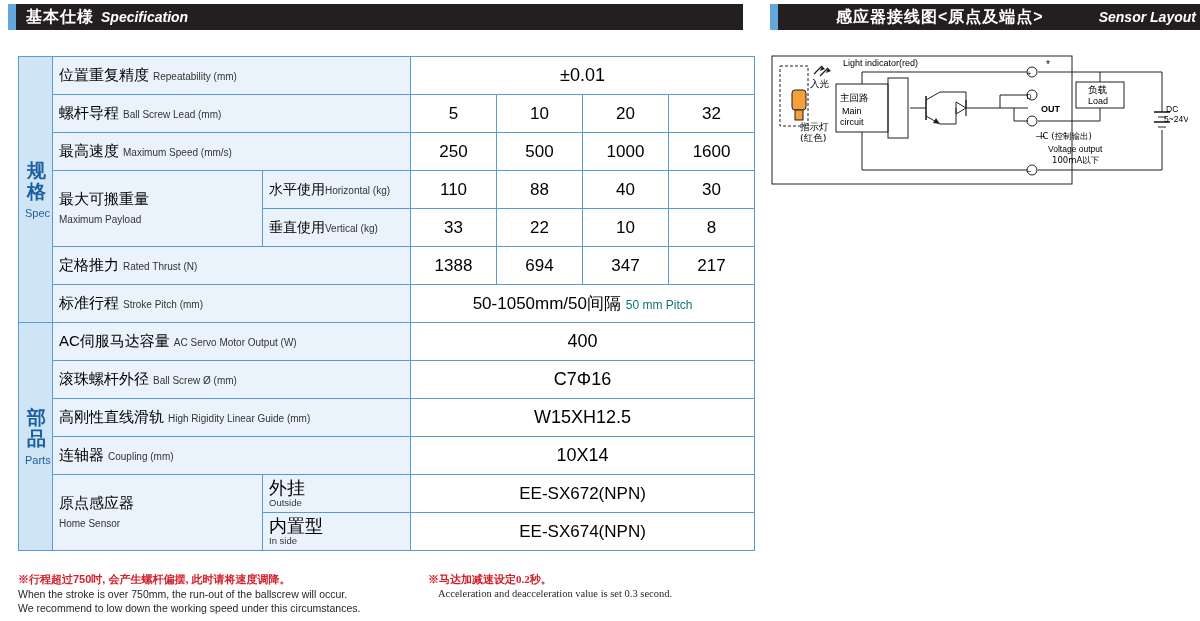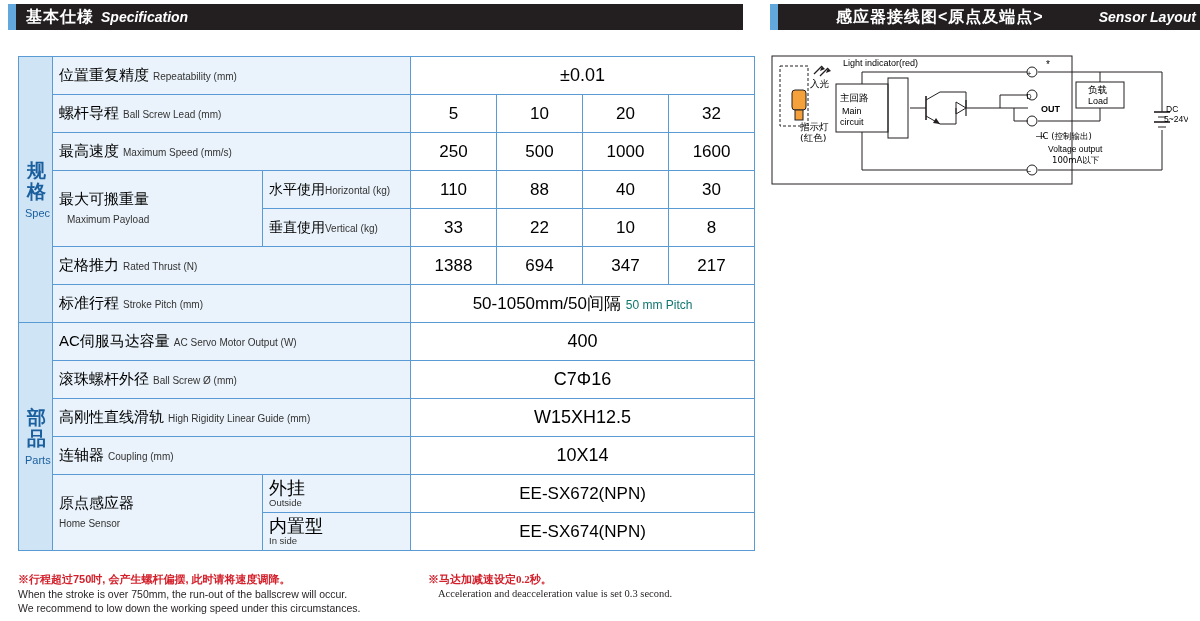--- a/index.html
+++ b/index.html
@@ -131,21 +131,21 @@
         </td>
         <td class="val">250</td>
         <td class="val">500</td>
         <td class="val">1000</td>
         <td class="val">1600</td>
       </tr>
 
       <tr>
         <td class="lbl" rowspan="2">
           <span class="cn">最大可搬重量</span><br>
-          <span class="en" style="margin-left:8px">Maximum Payload</span>
+          <span class="en" style="margin-left:0">Maximum Payload</span>
         </td>
         <td class="sub">
           <span class="cn">水平使用</span><span class="en">Horizontal (kg)</span>
         </td>
         <td class="val">110</td>
         <td class="val">88</td>
         <td class="val">40</td>
         <td class="val">30</td>
       </tr>
 

